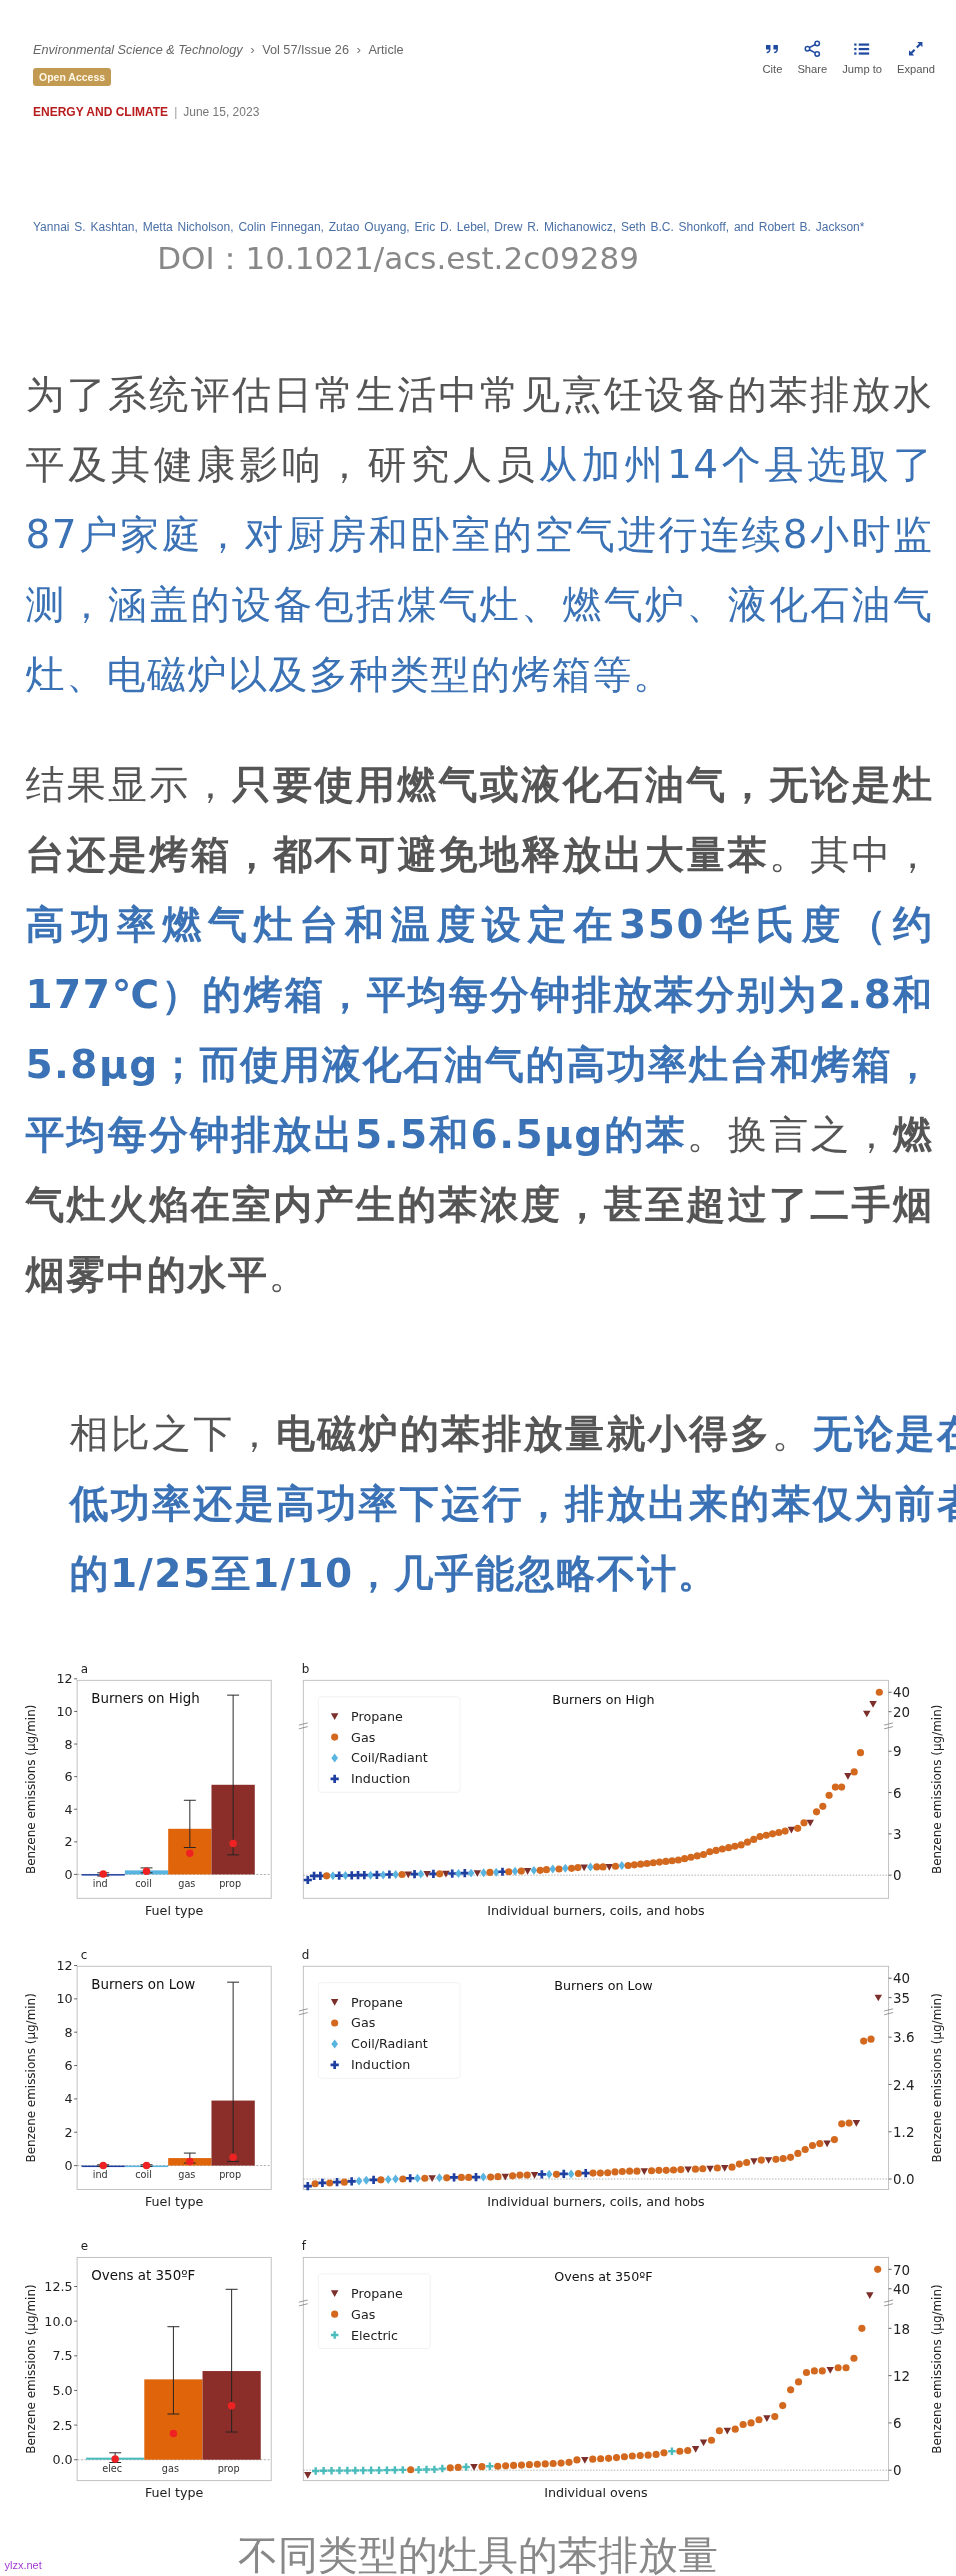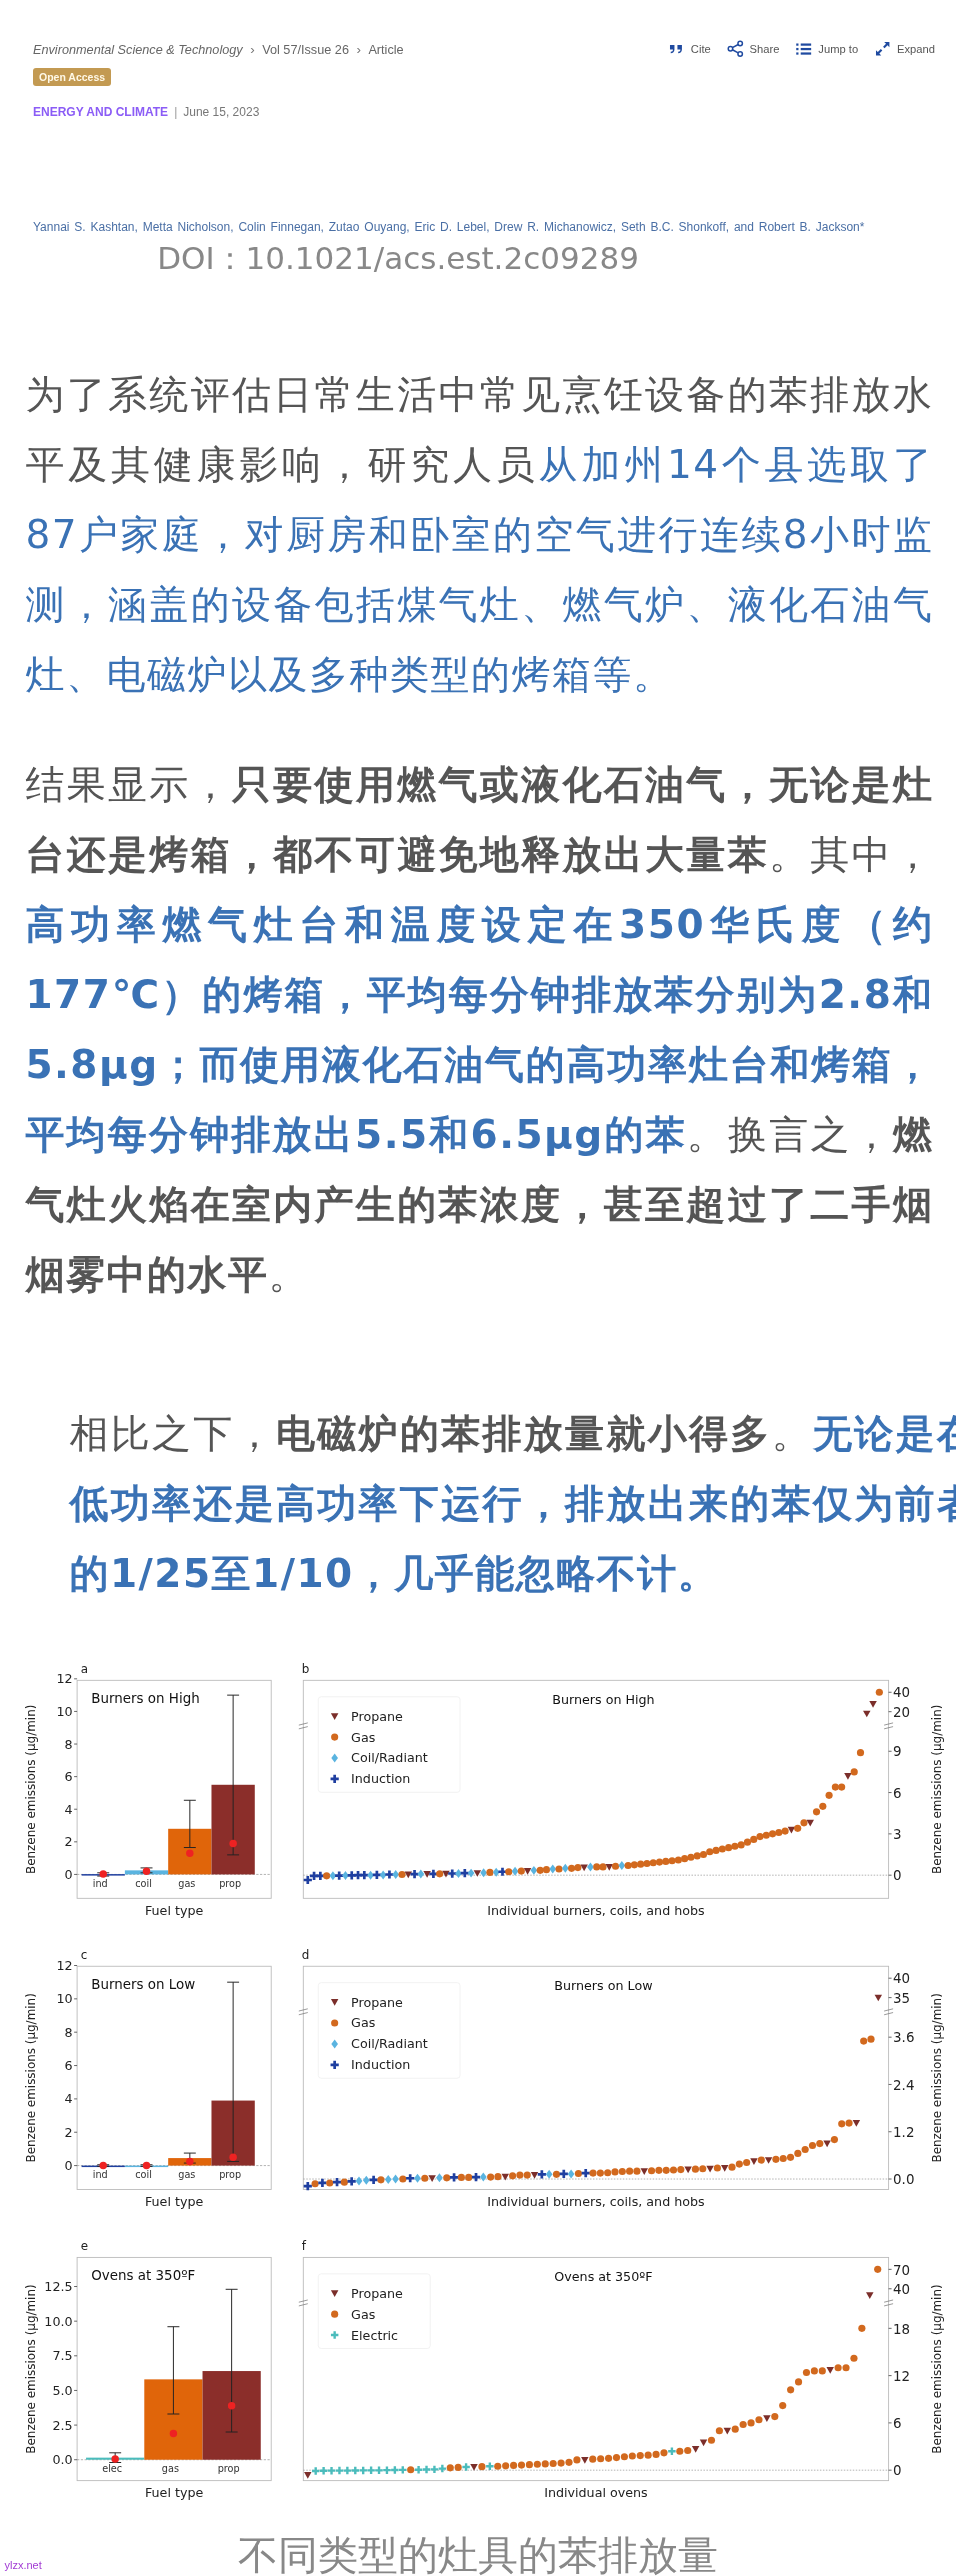--- a/index.html
+++ b/index.html
@@ -6,25 +6,25 @@
   html, body { width: 956px; background: #ffffff; }
   body { position: relative; height: 2576px; font-family: "Liberation Sans", "DejaVu Sans", sans-serif; color: #333; overflow: hidden; }
 
   
   .hdr { position: absolute; left: 0; top: 0; width: 956px; height: 224px; }
   .crumbs { position: absolute; left: 33px; top: 42px; font-size: 12.7px; color: #666; display: flex; align-items: center; gap: 7.5px; white-space: nowrap; }
   .crumbs .journal { font-style: italic; }
   .crumbs .sep { color: #777; font-size: 13.4px; }
   .oa-badge { position: absolute; left: 33px; top: 68px; background: #c39a52; color: #fff8e6; font-size: 10.5px; font-weight: bold; padding: 3px 6px; border-radius: 3px; }
   .actions { position: absolute; right: 21px; top: 39px; display: flex; gap: 15px; }
-  .action { display: flex; flex-direction: row; align-items: center; gap: 4.5px; cursor: pointer; }
+  .action { display: flex; flex-direction: column; align-items: center; gap: 4.5px; cursor: pointer; }
   .action svg { width: 19.4px; height: 19.4px; }
   .action span { font-size: 11.2px; color: #555; }
   .subject { position: absolute; left: 33px; top: 105px; font-size: 12px; color: #777; white-space: nowrap; }
-  .subject b { color: #8b5cf6; }
+  .subject b { color: #b91c1c; }
   .subject .bar { margin: 0 6px; color: #999; }
   .title { position: absolute; left: 33px; top: 128px; width: 896px; font-size: 21.7px; line-height: 25.4px; font-weight: bold; color: #1a1a1a; }
   .authors { position: absolute; left: 33px; top: 188px; font-size: 12px; color: #4a6fa5; white-space: nowrap; word-spacing: 1.5px; margin-top: 32px; }
 
   
   .doi { position: absolute; left: 0; top: 238px; width: 796px; text-align: center; font-size: 31px; color: #888; font-family: "DejaVu Sans", sans-serif; }
 
   
   .para { position: absolute; left: 25.4px; width: 908px; font-size: 39px; line-height: 70px; color: #555; font-family: "DejaVu Sans", sans-serif; text-align: justify; letter-spacing: 1.5px; }
   .para .blue { color: #3a72b5; }

